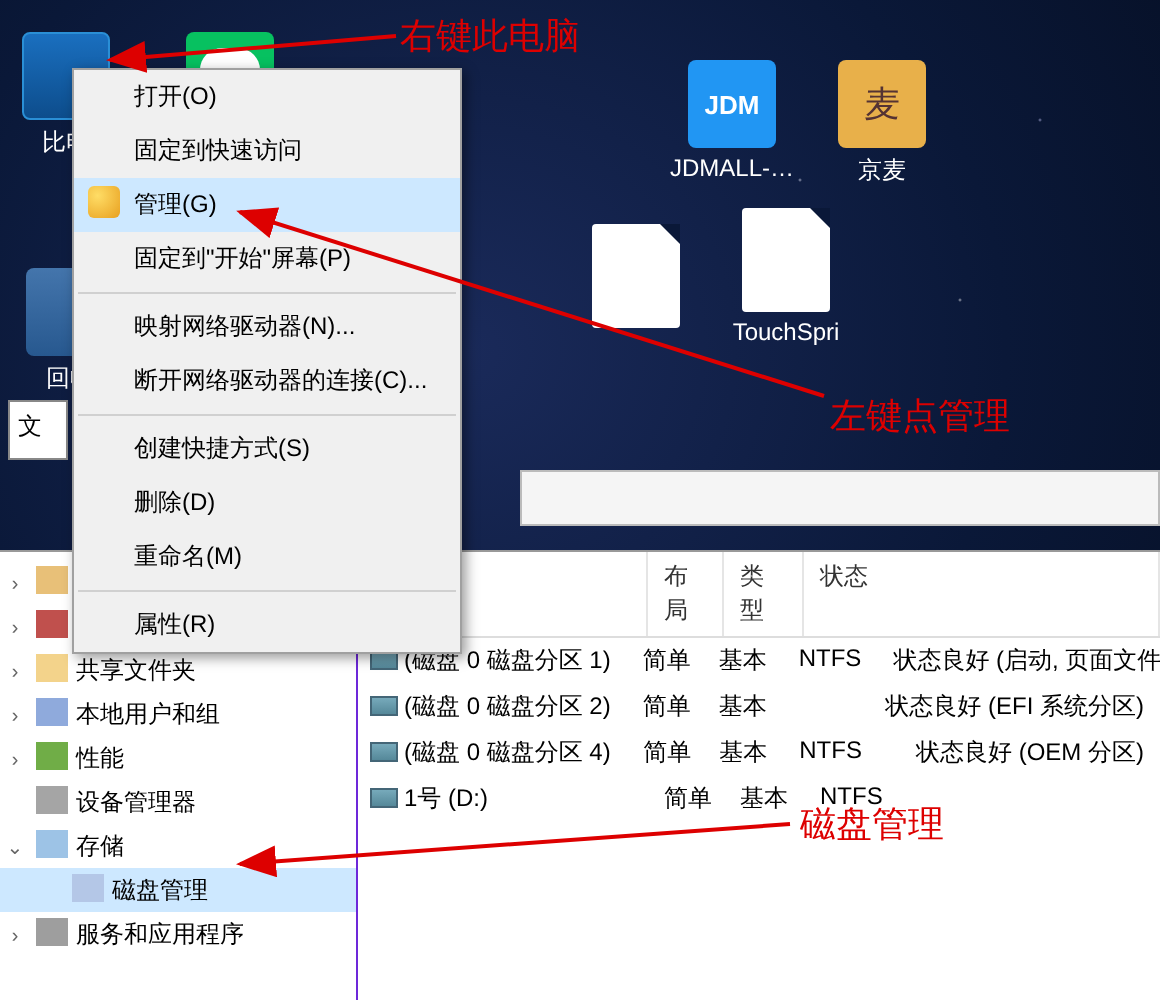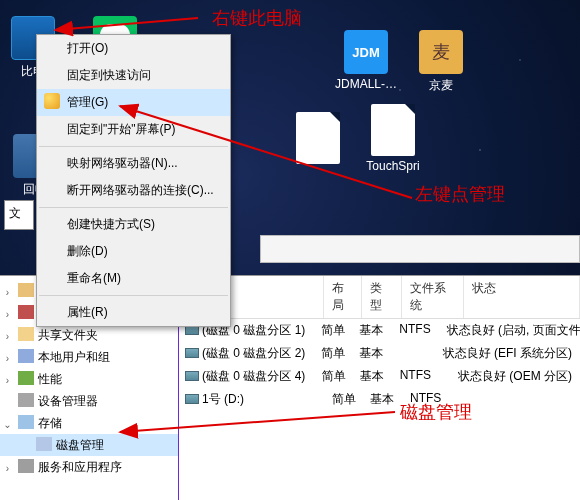--- a/index.html
+++ b/index.html
@@ -92,21 +92,20 @@
     <div class="tnode"><span class="tic" style="background:#a5a5a5"></span><span>设备管理器</span></div>
     <div class="tnode"><span class="tgl">⌄</span><span class="tic" style="background:#9dc3e6"></span><span>存储</span></div>
     <div class="tnode ch sel"><span class="tic" style="background:#b4c7e7"></span><span>磁盘管理</span></div>
     <div class="tnode"><span class="tgl">›</span><span class="tic" style="background:#9e9e9e"></span><span>服务和应用程序</span></div>
   </div>
   <div class="disk-panel">
     <div class="dhead">
       <div class="vol-col"></div>
       <div class="c1">布局</div>
       <div class="c2">类型</div>
-      <div class="c3">文件系统</div>
       <div class="c4">状态</div>
     </div>
     <div id="disk-rows">
         <div class="drow">
           <div class="vol-col"><span class="vic"></span>(磁盘 0 磁盘分区 1)</div>
           <div class="c1">简单</div>
           <div class="c2">基本</div>
           <div class="c3">NTFS</div>
           <div class="c4">状态良好 (启动, 页面文件, 故</div>
         </div>
@@ -127,22 +126,22 @@
         <div class="drow">
           <div class="vol-col"><span class="vic"></span>1号 (D:)</div>
           <div class="c1">简单</div>
           <div class="c2">基本</div>
           <div class="c3">NTFS</div>
         </div>
       </div>
   </div>
 </div>
 
-<div class="ann" style="left:212px;top:6px">右键此电脑</div>
-<div class="ann" style="left:415px;top:182px">左键点管理</div>
+<div class="ann" style="left:200px;top:6px">右键此电脑</div>
+<div class="ann" style="left:415px;top:196px">左键点管理</div>
 <div class="ann" style="left:400px;top:400px">磁盘管理</div>
 
 <svg class="arrow-svg" style="left:0;top:0" width="580" height="500">
   <defs>
       <marker id="ah" markerWidth="10" markerHeight="8" refX="9" refY="4" orient="auto">
         <polygon points="0 0,10 4,0 8" fill="#d00"></polygon>
       </marker>
     </defs>
   <line x1="198" y1="18" x2="55" y2="30" stroke="#d00" stroke-width="2" marker-end="url(#ah)"></line>
   <line x1="412" y1="198" x2="120" y2="106" stroke="#d00" stroke-width="2" marker-end="url(#ah)"></line>

